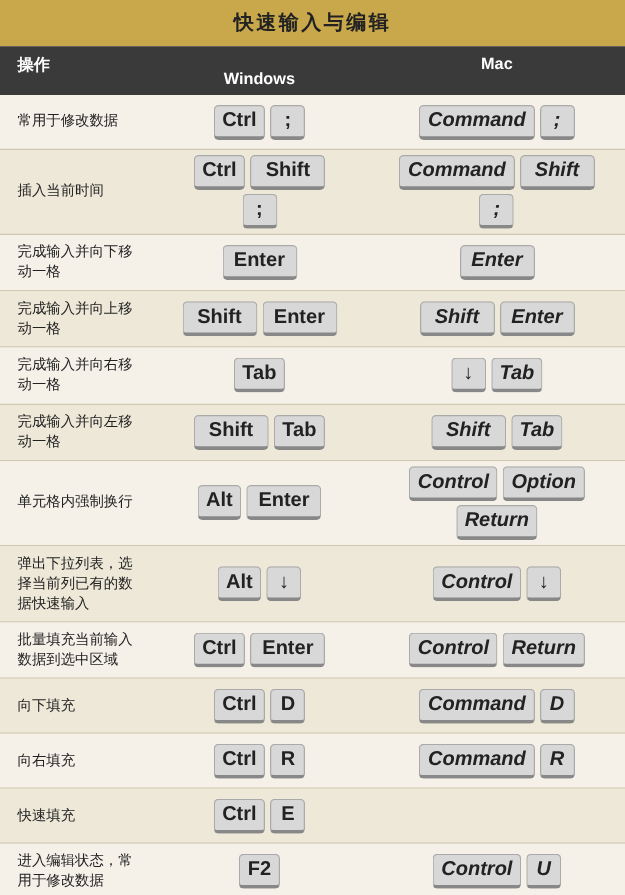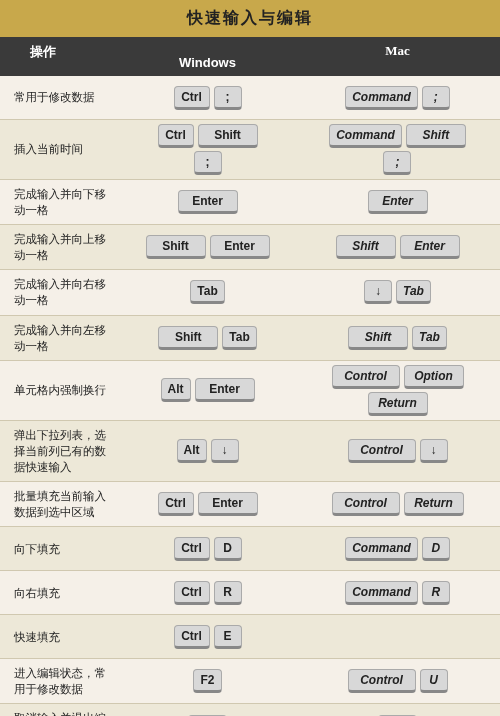--- a/index.html
+++ b/index.html
@@ -21,33 +21,32 @@
     .header-row {
       display: flex;
       background: #3a3a3a;
       color: #fff;
       font-size: 13px;
       font-weight: bold;
       padding: 6px 0;
     }
     .col-op {
       width: 120px;
-      padding-left: 30px;
+      padding-left: 14px;
       flex-shrink: 0;
     }
     .col-win {
       width: 175px;
       text-align: center;
       flex-shrink: 0;
       margin-top: 12px;
     }
     .col-mac {
       flex: 1;
       text-align: center;
-      font-family: Liberation Serif, serif;
     }
     .row {
       display: flex;
       align-items: center;
       border-bottom: 1px solid #d0c8b0;
       min-height: 44px;
       background: #f5f0e8;
     }
     .row:nth-child(even) {
       background: #ede8d8;
@@ -80,21 +79,21 @@
       font-style: italic;
     }
     .key {
       display: inline-flex;
       align-items: center;
       justify-content: center;
       background: #d8d8d8;
       border: 1px solid #aaa;
       border-bottom: 3px solid #888;
       border-radius: 4px;
-      font-size: 12px;
+      font-size: 16px;
       font-weight: 600;
       color: #222;
       padding: 3px 6px;
       min-width: 28px;
       min-height: 24px;
       white-space: nowrap;
     }
     .key.wide {
       min-width: 60px;
     }

